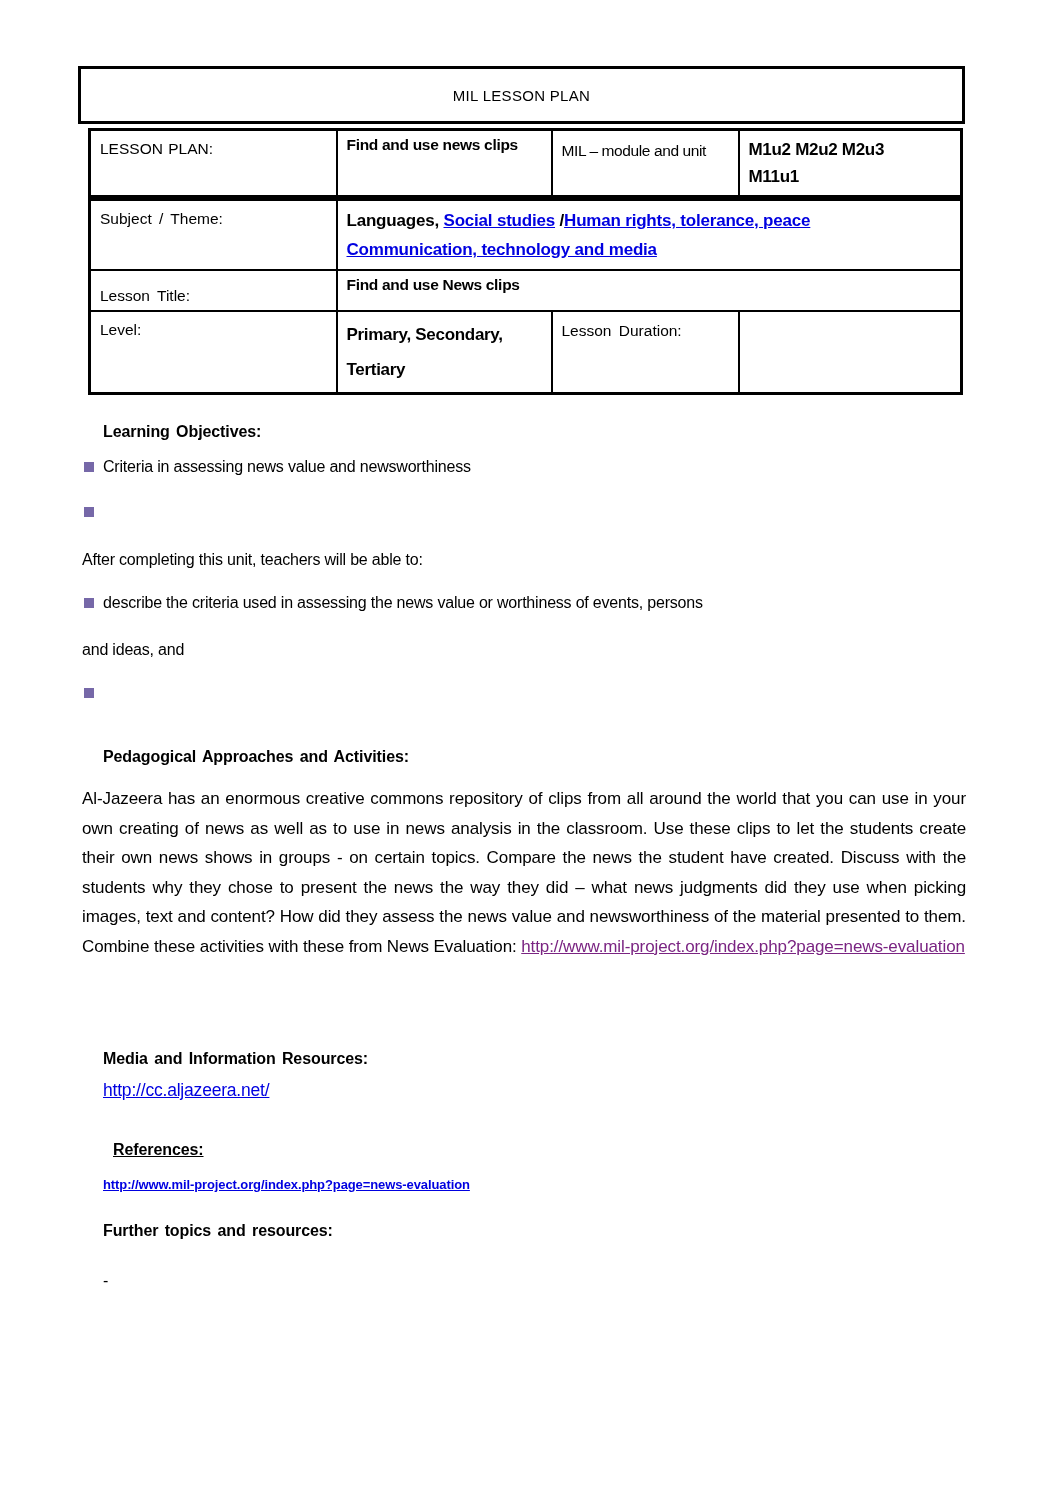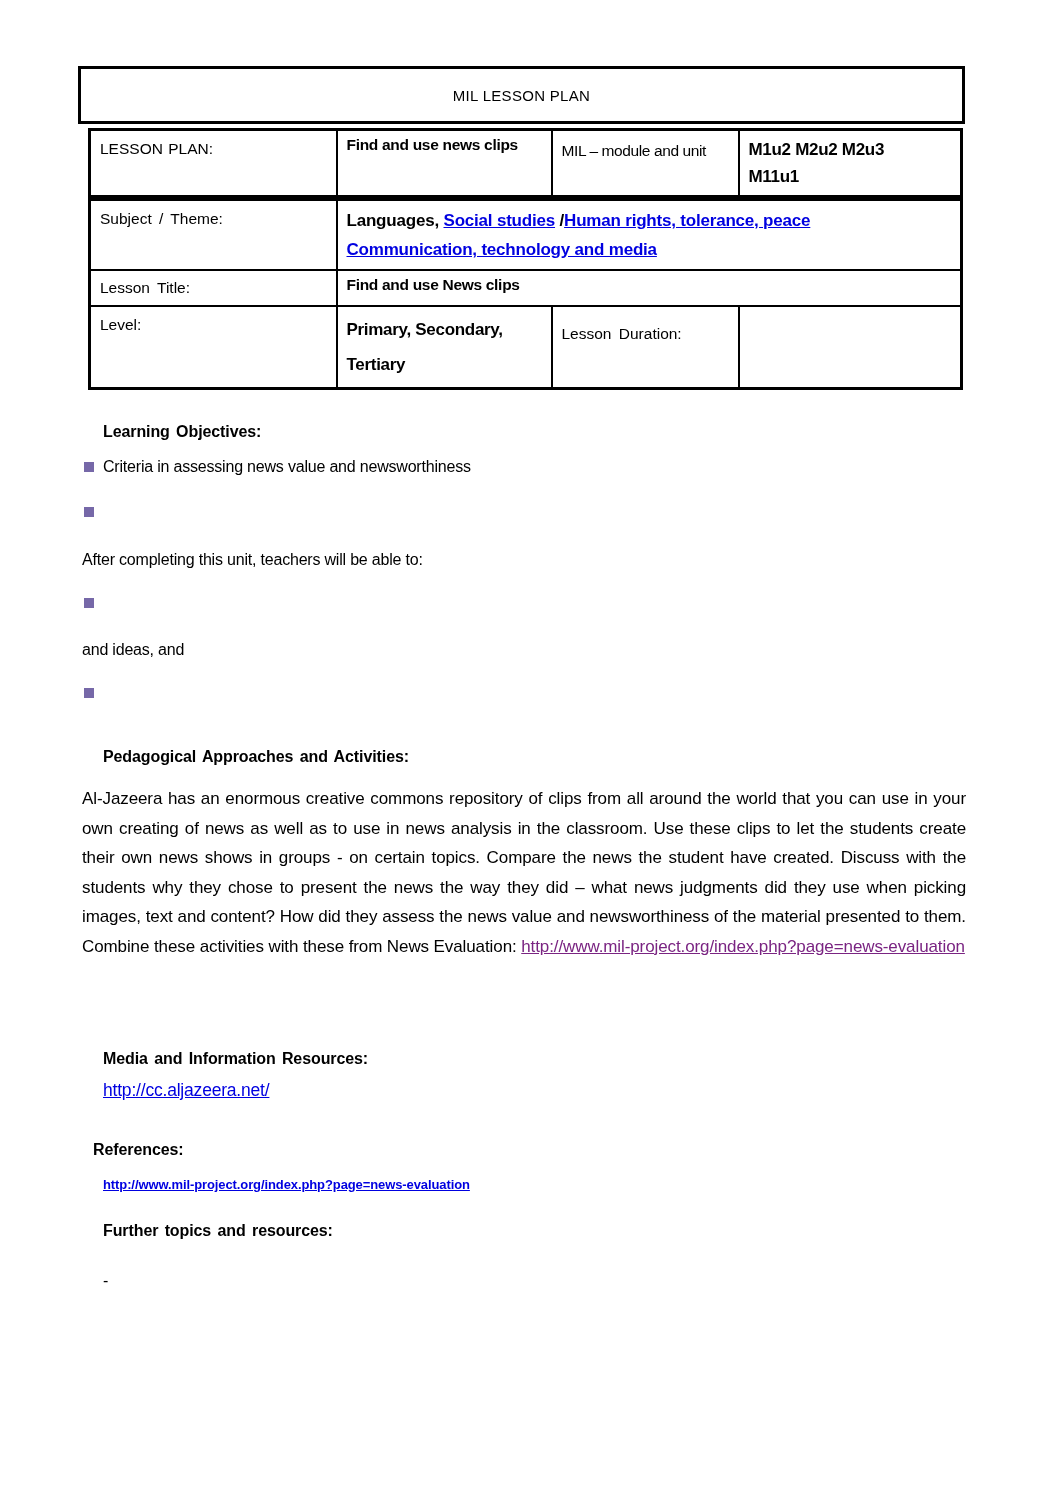--- a/index.html
+++ b/index.html
@@ -86,65 +86,66 @@
     <tbody>
         <tr style="height:64px;">
       <td class="labelcell">
         <span>Subject / Theme:</span>
       </td>
       <td colspan="3" class="subjcell">
         <span>Languages, </span><a class="blue-link">Social studies</a><span> /</span><a class="blue-link"><span>Human rights, tolerance, peace</span><br><span>Communication, technology and media</span></a>
       </td>
     </tr>
     <tr style="height:36px;">
-      <td class="labelcell" style="padding-top:8px;">
+      <td class="labelcell" style="padding-top:16px;">
         <span>Lesson Title:</span>
       </td>
       <td colspan="3" class="val" style="font-size:15.5px;">
         <span>Find and use News clips</span>
       </td>
     </tr>
     <tr style="height:65px;">
       <td class="labelcell">
         <span>Level:</span>
       </td>
       <td class="val" style="font-size:17px; line-height:35px;">
         <span>Primary, Secondary, Tertiary</span>
       </td>
-      <td class="labelcell nvr" style="padding-top:18px;">
+      <td class="labelcell nvr" style="padding-top:10px;">
         <span>Lesson Duration:</span>
       </td>
       <td>
         <span></span>
       </td>
     </tr>
   </tbody>
     </table>
 
   <div class="abs h" style="left:103px; top:423px;">Learning Objectives:</div>
 
   <span class="bullet-sq" style="left:84px; top:462px;"></span>
   <div class="abs bodytext" style="left:103px; top:458px;">Criteria in assessing news value and newsworthiness</div>
 
   <span class="bullet-sq" style="left:84px; top:507px;"></span>
 
   <div class="abs bodytext" style="left:82px; top:551px;">After completing this unit, teachers will be able to:</div>
 
   <span class="bullet-sq" style="left:84px; top:598px;"></span>
+  <div class="abs bodytext" style="left:103px; top:594px;">describe the criteria used in assessing the news value or worthiness of events, persons</div>
 
   <div class="abs bodytext" style="left:82px; top:641px;">and ideas, and</div>
 
   <span class="bullet-sq" style="left:84px; top:688px;"></span>
 
   <div class="abs h" style="left:103px; top:748px;">Pedagogical Approaches and Activities:</div>
 
   <p class="para" style="margin:0;"><span>Al-Jazeera has an enormous creative commons repository of clips from all around the world that you can use in your own creating of news as well as to use in news analysis in the classroom. Use these clips to let the students create their own news shows in groups - on certain topics. Compare the news the student have created. Discuss with the students why they chose to present the news the way they did – what news judgments did they use when picking images, text and content? How did they assess the news value and newsworthiness of the material presented to them. Combine these activities with these from News Evaluation: </span><a class="purple-link">http://www.mil-project.org/index.php?page=news-evaluation</a></p>
 
   <div class="abs h" style="left:103px; top:1050px;">Media and Information Resources:</div>
   <a class="abs blue-link biglink" style="left:103px; top:1080px;">http://cc.aljazeera.net/</a>
 
-  <div class="abs h" style="left:93px; top:1141px;">References:</div>
+  <div class="abs h" style="left:113px; top:1141px;text-decoration:underline;">References:</div>
   <a class="abs blue-link smalllink" style="left:103px; top:1177px;">http://www.mil-project.org/index.php?page=news-evaluation</a>
 
   <div class="abs h" style="left:103px; top:1222px;">Further topics and resources:</div>
   <div class="abs bodytext" style="left:103px; top:1272px;">-</div>
 
 </div>
 
 </body></html>

